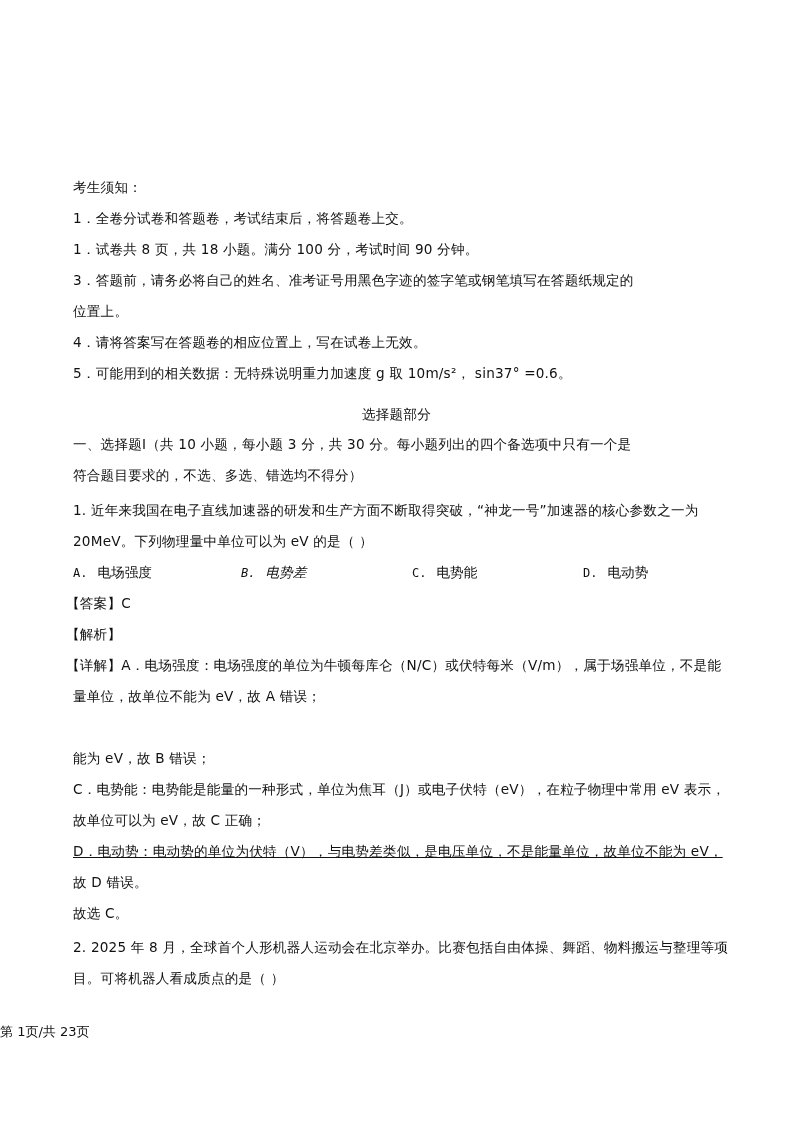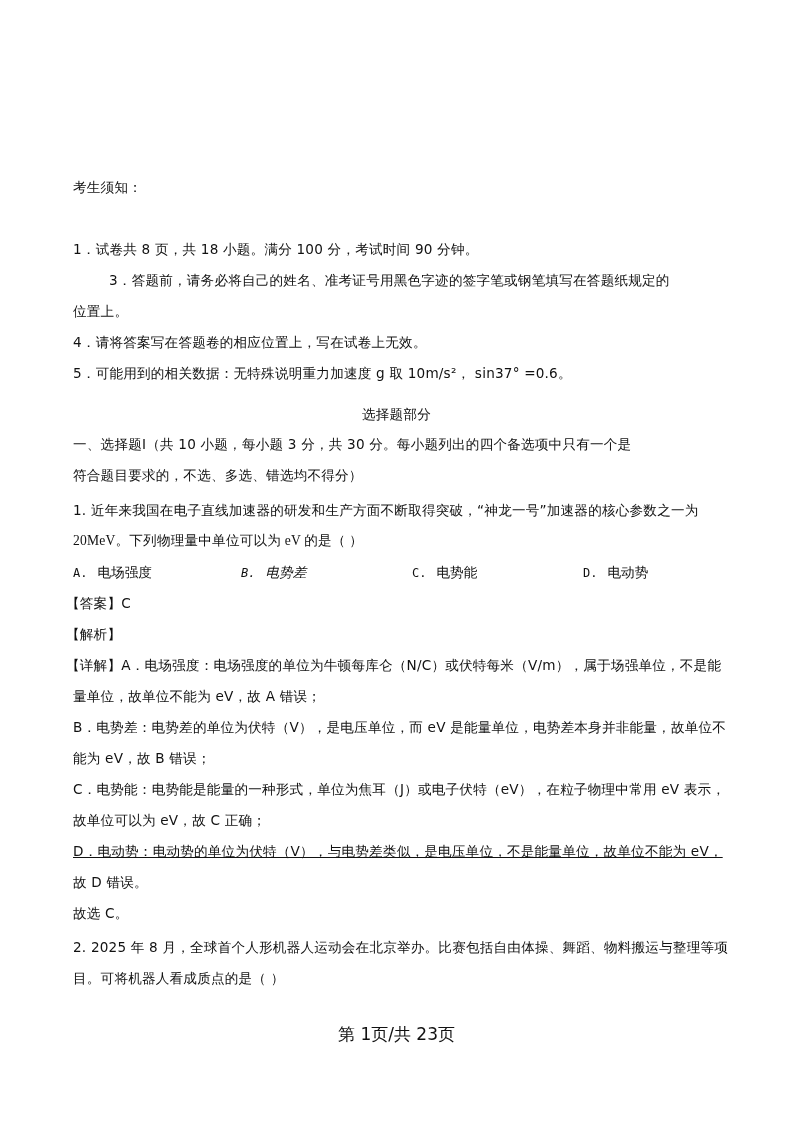--- a/index.html
+++ b/index.html
@@ -9,40 +9,41 @@
       color: #111111;
     }
     .page { position: absolute; left: 0; top: 0; width: 715px; height: 1123px; }
     .line {
       position: absolute; left: 73px; white-space: nowrap;
       font-size: 13.6px; line-height: 18px; letter-spacing: 0.2px;
     }
     .center { left: 0; width: 793px; text-align: center; }
     .opt { position: absolute; white-space: nowrap; font-size: 13.6px; line-height: 18px; }
     .opt .letter { font-family: "DejaVu Sans Mono", "Liberation Mono", monospace; font-size: 12px; margin-right: 10px; }
-    .footer { position: absolute; left: 0; width: 793px; text-align: center; font-size: 17px; top: 1023px; }
+    .footer { position: absolute; left: 0; width: 793px; text-align: left; font-size: 13px; top: 1023px; }
   </style>
 </head>
 <body>
 
 <div class="page">
 
   <div class="line" style="top:178px;">考生须知：</div>
+  <div class="line" style="top:209px;">1．全卷分试卷和答题卷，考试结束后，将答题卷上交。</div>
   <div class="line" style="top:240px;">1．试卷共 8 页，共 18 小题。满分 100 分，考试时间 90 分钟。</div>
-  <div class="line" style="top:271px;margin-left:36px;">3．答题前，请务必将自己的姓名、准考证号用黑色字迹的签字笔或钢笔填写在答题纸规定的</div>
+  <div class="line" style="top:271px;">3．答题前，请务必将自己的姓名、准考证号用黑色字迹的签字笔或钢笔填写在答题纸规定的</div>
   <div class="line" style="top:302px;">位置上。</div>
   <div class="line" style="top:333px;">4．请将答案写在答题卷的相应位置上，写在试卷上无效。</div>
   <div class="line" style="top:364px;">5．可能用到的相关数据：无特殊说明重力加速度 g 取 10m/s²， sin37° =0.6。</div>
 
   <div class="line center" style="top:405px;">选择题部分</div>
   <div class="line" style="top:435px;">一、选择题Ⅰ（共 10 小题，每小题 3 分，共 30 分。每小题列出的四个备选项中只有一个是</div>
   <div class="line" style="top:466px;">符合题目要求的，不选、多选、错选均不得分）</div>
 
   <div class="line" style="top:501px;">1.  近年来我国在电子直线加速器的研发和生产方面不断取得突破，“神龙一号”加速器的核心参数之一为</div>
-  <div class="line" style="top:532px;font-family:Liberation Serif, serif;">20MeV。下列物理量中单位可以为 eV 的是（      ）</div>
+  <div class="line" style="top:532px;">20MeV。下列物理量中单位可以为 eV 的是（      ）</div>
 
   <div class="opt" style="left:73px; top:563px;">
     <span class="letter">A.</span><span>电场强度</span>
   </div>
   <div class="opt" style="left:241px; top:563px;font-style:italic;">
     <span class="letter">B.</span><span>电势差</span>
   </div>
   <div class="opt" style="left:412px; top:563px;">
     <span class="letter">C.</span><span>电势能</span>
   </div>
@@ -52,21 +53,20 @@
 
   <div class="line" style="top:594px; left:66px;">
     <span>【答案】</span><span>C</span>
   </div>
   <div class="line" style="top:625px; left:66px;">【解析】</div>
 
   <div class="line" style="top:656px; left:66px;">
     <span>【详解】</span><span>A．电场强度：电场强度的单位为牛顿每库仑（N/C）或伏特每米（V/m），属于场强单位，不是能</span>
   </div>
   <div class="line" style="top:687px;">量单位，故单位不能为 eV，故 A 错误；</div>
-  <div class="line" style="top:718px;">B．电势差：电势差的单位为伏特（V），是电压单位，而 eV 是能量单位，电势差本身并非能量，故单位不</div>
   <div class="line" style="top:749px;">能为 eV，故 B 错误；</div>
   <div class="line" style="top:780px;">C．电势能：电势能是能量的一种形式，单位为焦耳（J）或电子伏特（eV），在粒子物理中常用 eV 表示，</div>
   <div class="line" style="top:811px;">故单位可以为 eV，故 C 正确；</div>
   <div class="line" style="top:842px;text-decoration:underline;">D．电动势：电动势的单位为伏特（V），与电势差类似，是电压单位，不是能量单位，故单位不能为 eV，</div>
   <div class="line" style="top:873px;">故 D 错误。</div>
   <div class="line" style="top:904px;">故选 C。</div>
 
   <div class="line" style="top:938px;">2. 2025 年 8 月，全球首个人形机器人运动会在北京举办。比赛包括自由体操、舞蹈、物料搬运与整理等项</div>
   <div class="line" style="top:969px;">目。可将机器人看成质点的是（      ）</div>
 

